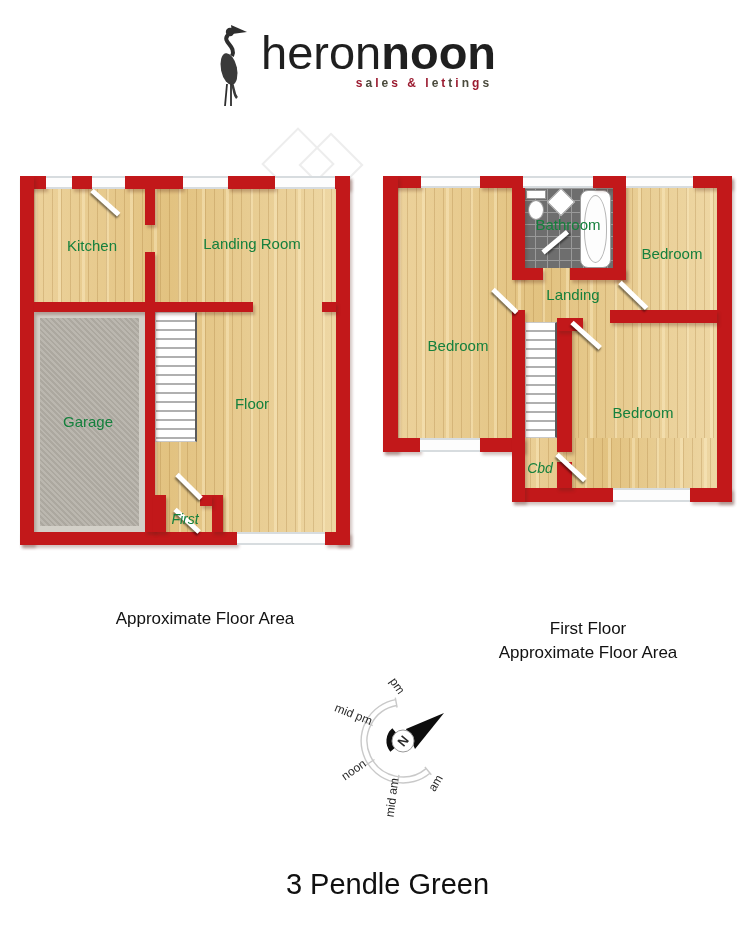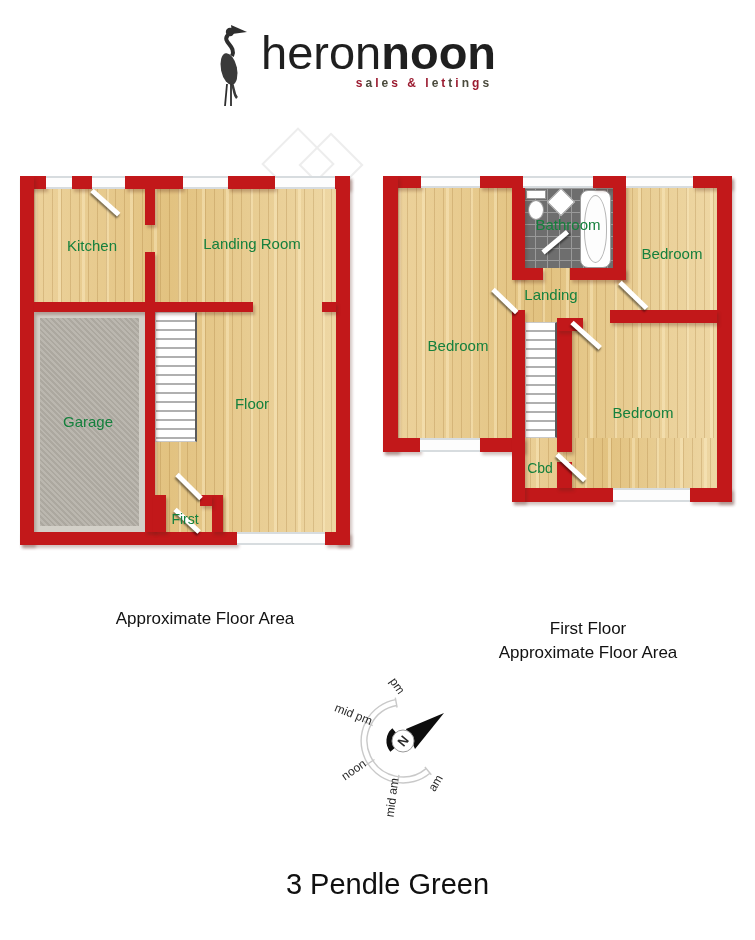--- a/index.html
+++ b/index.html
@@ -31,21 +31,21 @@
       repeating-linear-gradient(90deg, rgba(255,240,200,0.4) 0 3px, rgba(0,0,0,0) 3px 24px),
       linear-gradient(90deg,#ecd29b,#e2c280 45%,#eed7a4);}
   .wall{position:absolute;background:var(--wall);box-shadow:2px 3px 3px rgba(90,35,25,0.28);}
   .win{position:absolute;background:#fdfdfd;box-shadow:inset 0 2px 0 #d7dcdf, inset 0 -2px 0 #d7dcdf;}
   .garagefloor{position:absolute;background:#b5b1a8;border:6px solid #d3d0c8;
     background-image:repeating-linear-gradient(45deg, rgba(255,255,255,0.08) 0 2px, rgba(0,0,0,0.05) 2px 4px);}
   .stairs{position:absolute;background:#f8f8f8;border:1px solid #c9c9c9;border-right:2px solid #5a5a5a;
     background-image:repeating-linear-gradient(180deg,#ffffff 0 7px,#b0b0b0 7px 9px);}
   .leaf{position:absolute;height:5px;background:#fff;box-shadow:1px 2px 2px rgba(0,0,0,0.45);transform-origin:0 50%;}
   .room-label{position:absolute;transform:translate(-50%,-50%);font-size:15px;color:#15803d;white-space:nowrap;}
-  .room-label.small{font-size:14px;}
+  .room-label.small{font-size:14px;font-style:italic;}
   .tiles{position:absolute;background:#6e6e6e;
     background-image:linear-gradient(#9a9a9a 1px, rgba(0,0,0,0) 1px),linear-gradient(90deg,#9a9a9a 1px, rgba(0,0,0,0) 1px);
     background-size:12px 12px;}
   .fixture{position:absolute;background:#fff;border:1px solid #9a9a9a;}
   .bath{border-radius:8px;}
   .bath .tub{position:absolute;left:3px;top:4px;right:3px;bottom:4px;border:1px solid #b5b5b5;border-radius:50%/46%;background:#fdfdfd;}
   .toilet-bowl{border-radius:50%;}
   .sink{transform:rotate(45deg);}
   .ghost{position:absolute;border:2px solid #ededed;transform:rotate(45deg);}
   
@@ -158,21 +158,21 @@
   <div class="leaf" style="left:160px;top:74px;width:32px;transform:rotate(-40deg);"></div>
   <div class="leaf" style="left:110px;top:111px;width:33px;transform:rotate(44deg);"></div>
   <div class="leaf" style="left:237px;top:104px;width:37px;transform:rotate(44deg);"></div>
   <div class="leaf" style="left:189px;top:144px;width:38px;transform:rotate(42deg);"></div>
   <div class="leaf" style="left:174px;top:276px;width:38px;transform:rotate(43deg);"></div>
 
   <div class="room-label" style="left:185px;top:48px;">Bathroom</div>
   <div class="room-label" style="left:289px;top:77px;">Bedroom</div>
   <div class="room-label" style="left:75px;top:169px;">Bedroom</div>
   <div class="room-label" style="left:260px;top:236px;">Bedroom</div>
-  <div class="room-label" style="left:168px;top:118px;text-align:right;">Landing</div>
+  <div class="room-label" style="left:190px;top:118px;text-align:right;">Landing</div>
   <div class="room-label small" style="left:157px;top:292px;">Cbd</div>
 </div>
 
 <div class="caption" style="left:55px;top:607px;">
   <div>Approximate Floor Area</div>
 </div>
 <div class="caption" style="left:438px;top:617px;">
   <div>First Floor</div>
   <div>Approximate Floor Area</div>
 </div>

